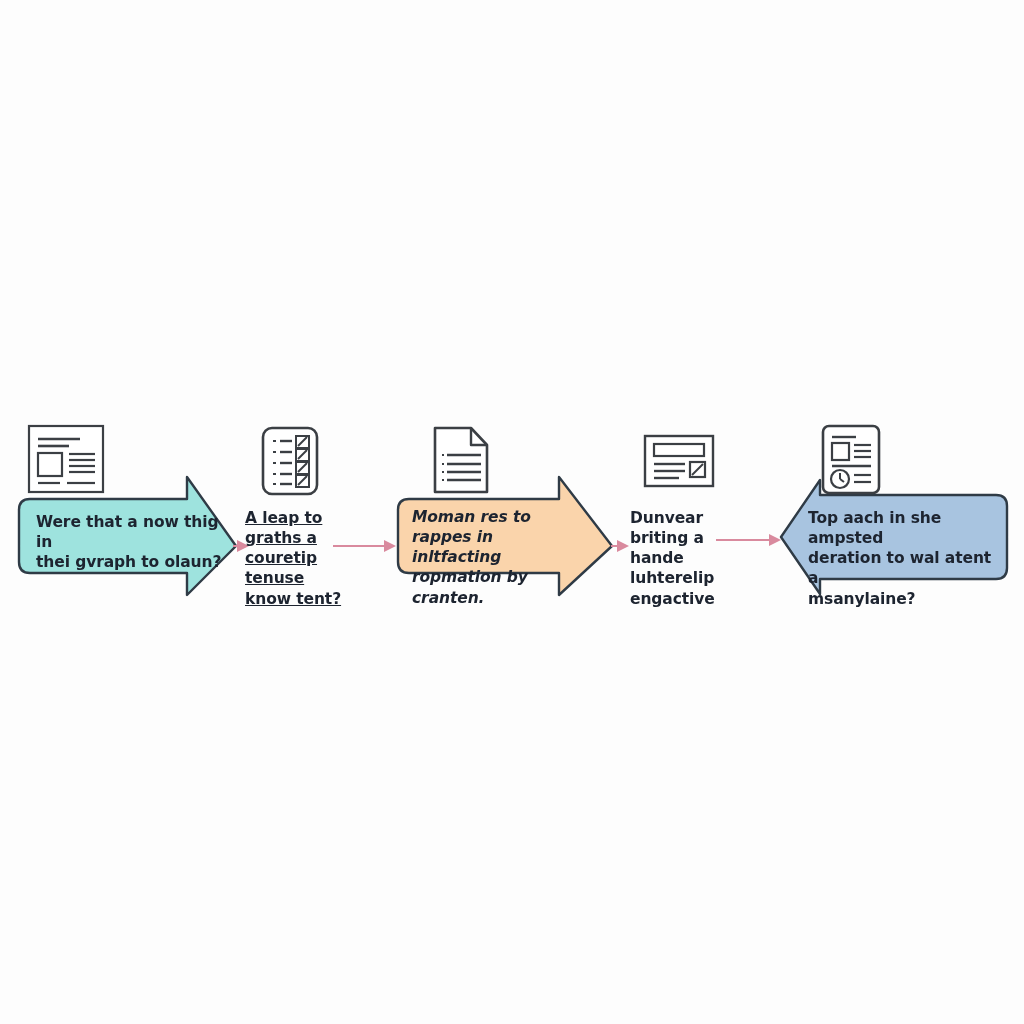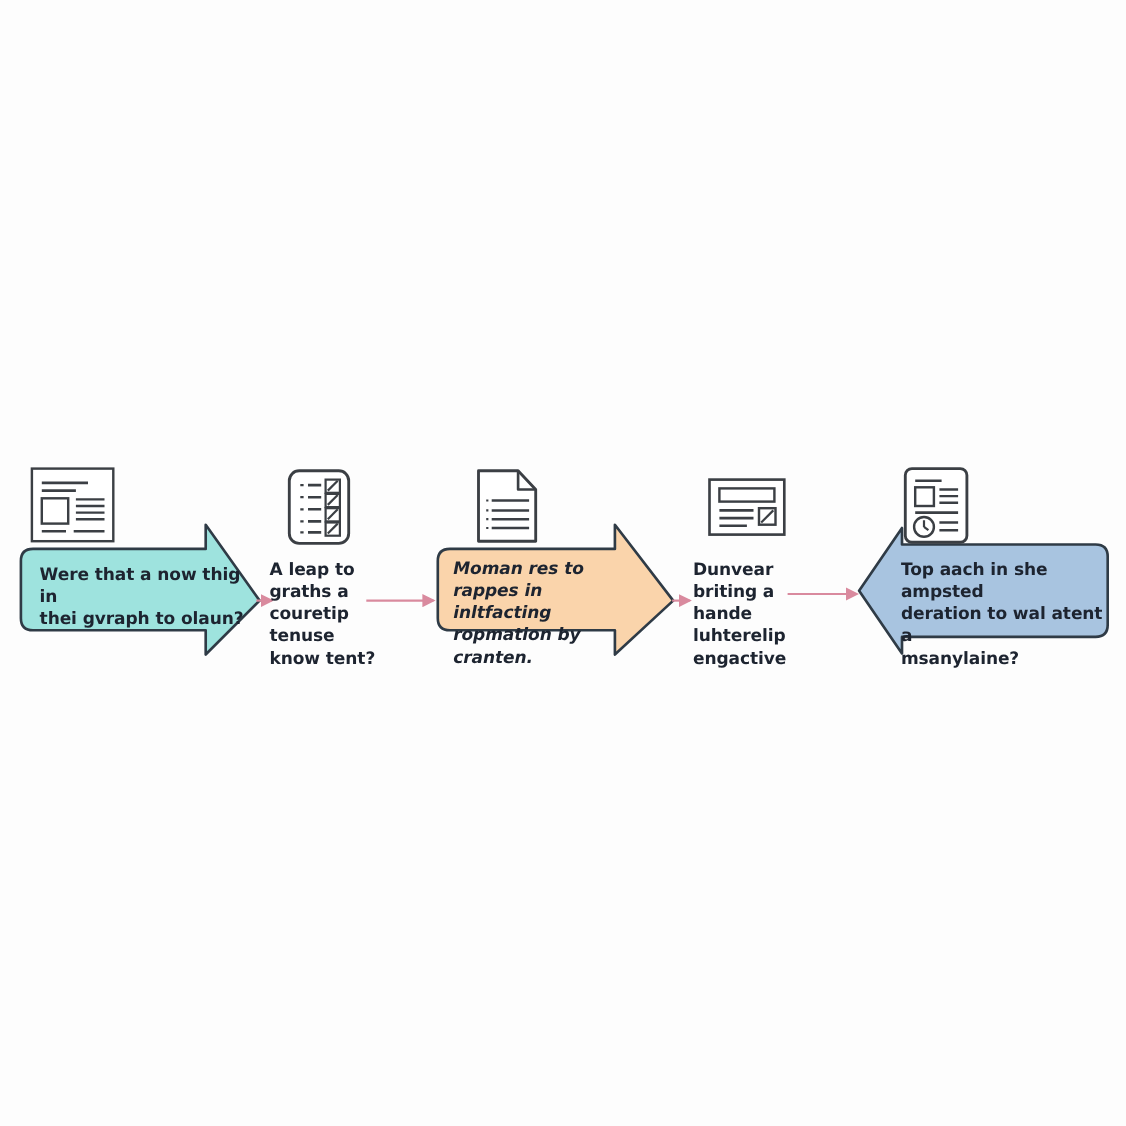--- a/index.html
+++ b/index.html
@@ -52,24 +52,24 @@
   }
   .step-text.inside {
     font-size: 15.5px;
   }
   .step-text.plain {
     font-size: 15.5px;
   }
 
   
   #step-1-text { left: 36px;  top: 512px; width: 190px; }
-  #step-2-text { left: 245px; top: 508px; width: 130px; }
+  #step-2-text { left: 245px; top: 508px; width: 130px; text-decoration: underline; }
   #step-3-text { left: 412px; top: 507px; width: 180px; font-style: italic; }
   #step-4-text { left: 630px; top: 508px; width: 135px; }
-  #step-5-text { left: 808px; top: 508px; width: 190px; margin-left: 11px; }
+  #step-5-text { left: 808px; top: 508px; width: 190px; }
 
   #step-1-icon { left: 24px;  top: 423px; }
   #step-2-icon { left: 259px; top: 424px; }
   #step-3-icon { left: 429px; top: 422px; }
   #step-4-icon { left: 641px; top: 432px; }
   #step-5-icon { left: 818px; top: 422px; }
 </style>
 </head>
 <body>
 

